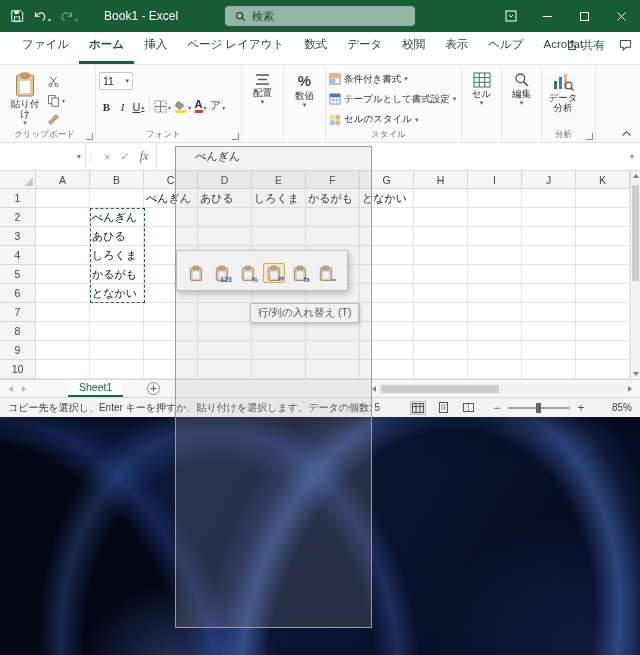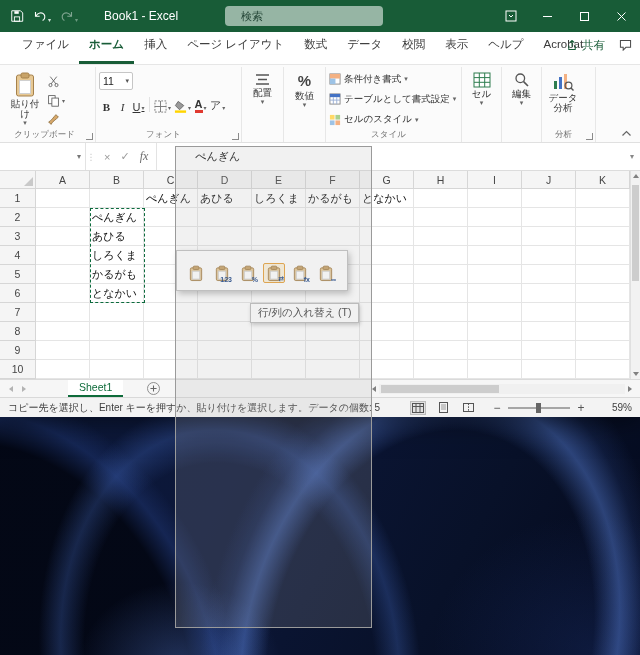--- a/index.html
+++ b/index.html
@@ -25,21 +25,21 @@
   .excel { position:absolute; left:0; top:0; width:640px; height:410px; background:#fff;
     box-shadow:0 10px 26px rgba(0,0,0,.55); }
 
   
   .titlebar { position:relative; height:32px; background:#185c37; display:flex; align-items:center; color:#fff; }
   .qat { display:flex; align-items:center; gap:9px; padding-left:10px; }
   .qbtn { display:flex; align-items:flex-end; gap:1px; cursor:default; }
   .qbtn .mini-caret { font-size:6px; line-height:6px; color:#cfe3d8; }
   .qbtn.dim { opacity:.45; }
   .apptitle { margin-left:26px; font-size:12px; white-space:nowrap; }
-  .searchpill { position:absolute; left:225px; top:6px; width:158px; height:20px; border-radius:4px;
+  .searchpill { position:absolute; left:225px; top:6px; width:190px; height:20px; border-radius:4px;
     background:rgba(255,255,255,.55); display:flex; align-items:center; gap:6px; padding:0 10px; }
   .searchpill input { flex:1; border:none; outline:none; background:transparent; font-size:11px; color:#10301f;
     font-family:"Liberation Sans","DejaVu Sans",sans-serif; }
   .searchpill input::placeholder { color:#17392a; opacity:.95; }
   .wincluster { position:absolute; right:0; top:0; height:32px; display:flex; }
   .winbtn { width:37px; height:32px; display:flex; align-items:center; justify-content:center; }
 
   
   .tabrow { height:33px; background:#fff; border-bottom:1px solid #e6e6e6; display:flex; align-items:stretch;
     padding-left:12px; font-size:11.5px; color:#3a3a3a; position:relative; }
@@ -691,19 +691,19 @@
               <path d="M5.5 1.5v8" stroke="#555" stroke-dasharray="1.6 1.2"></path>
             </svg>
         </div>
       </div>
       <div class="zoomctl">
         <span class="zbtn">−</span>
         <div class="ztrack">
           <div class="zthumb"></div>
         </div>
         <span class="zbtn">+</span>
-        <span class="zlabel">59%</span>
+        <span class="zlabel">85%</span>
       </div>
     </div>
   </div>
 
   <div class="capture"></div>
 </div>
 
 </body></html>

